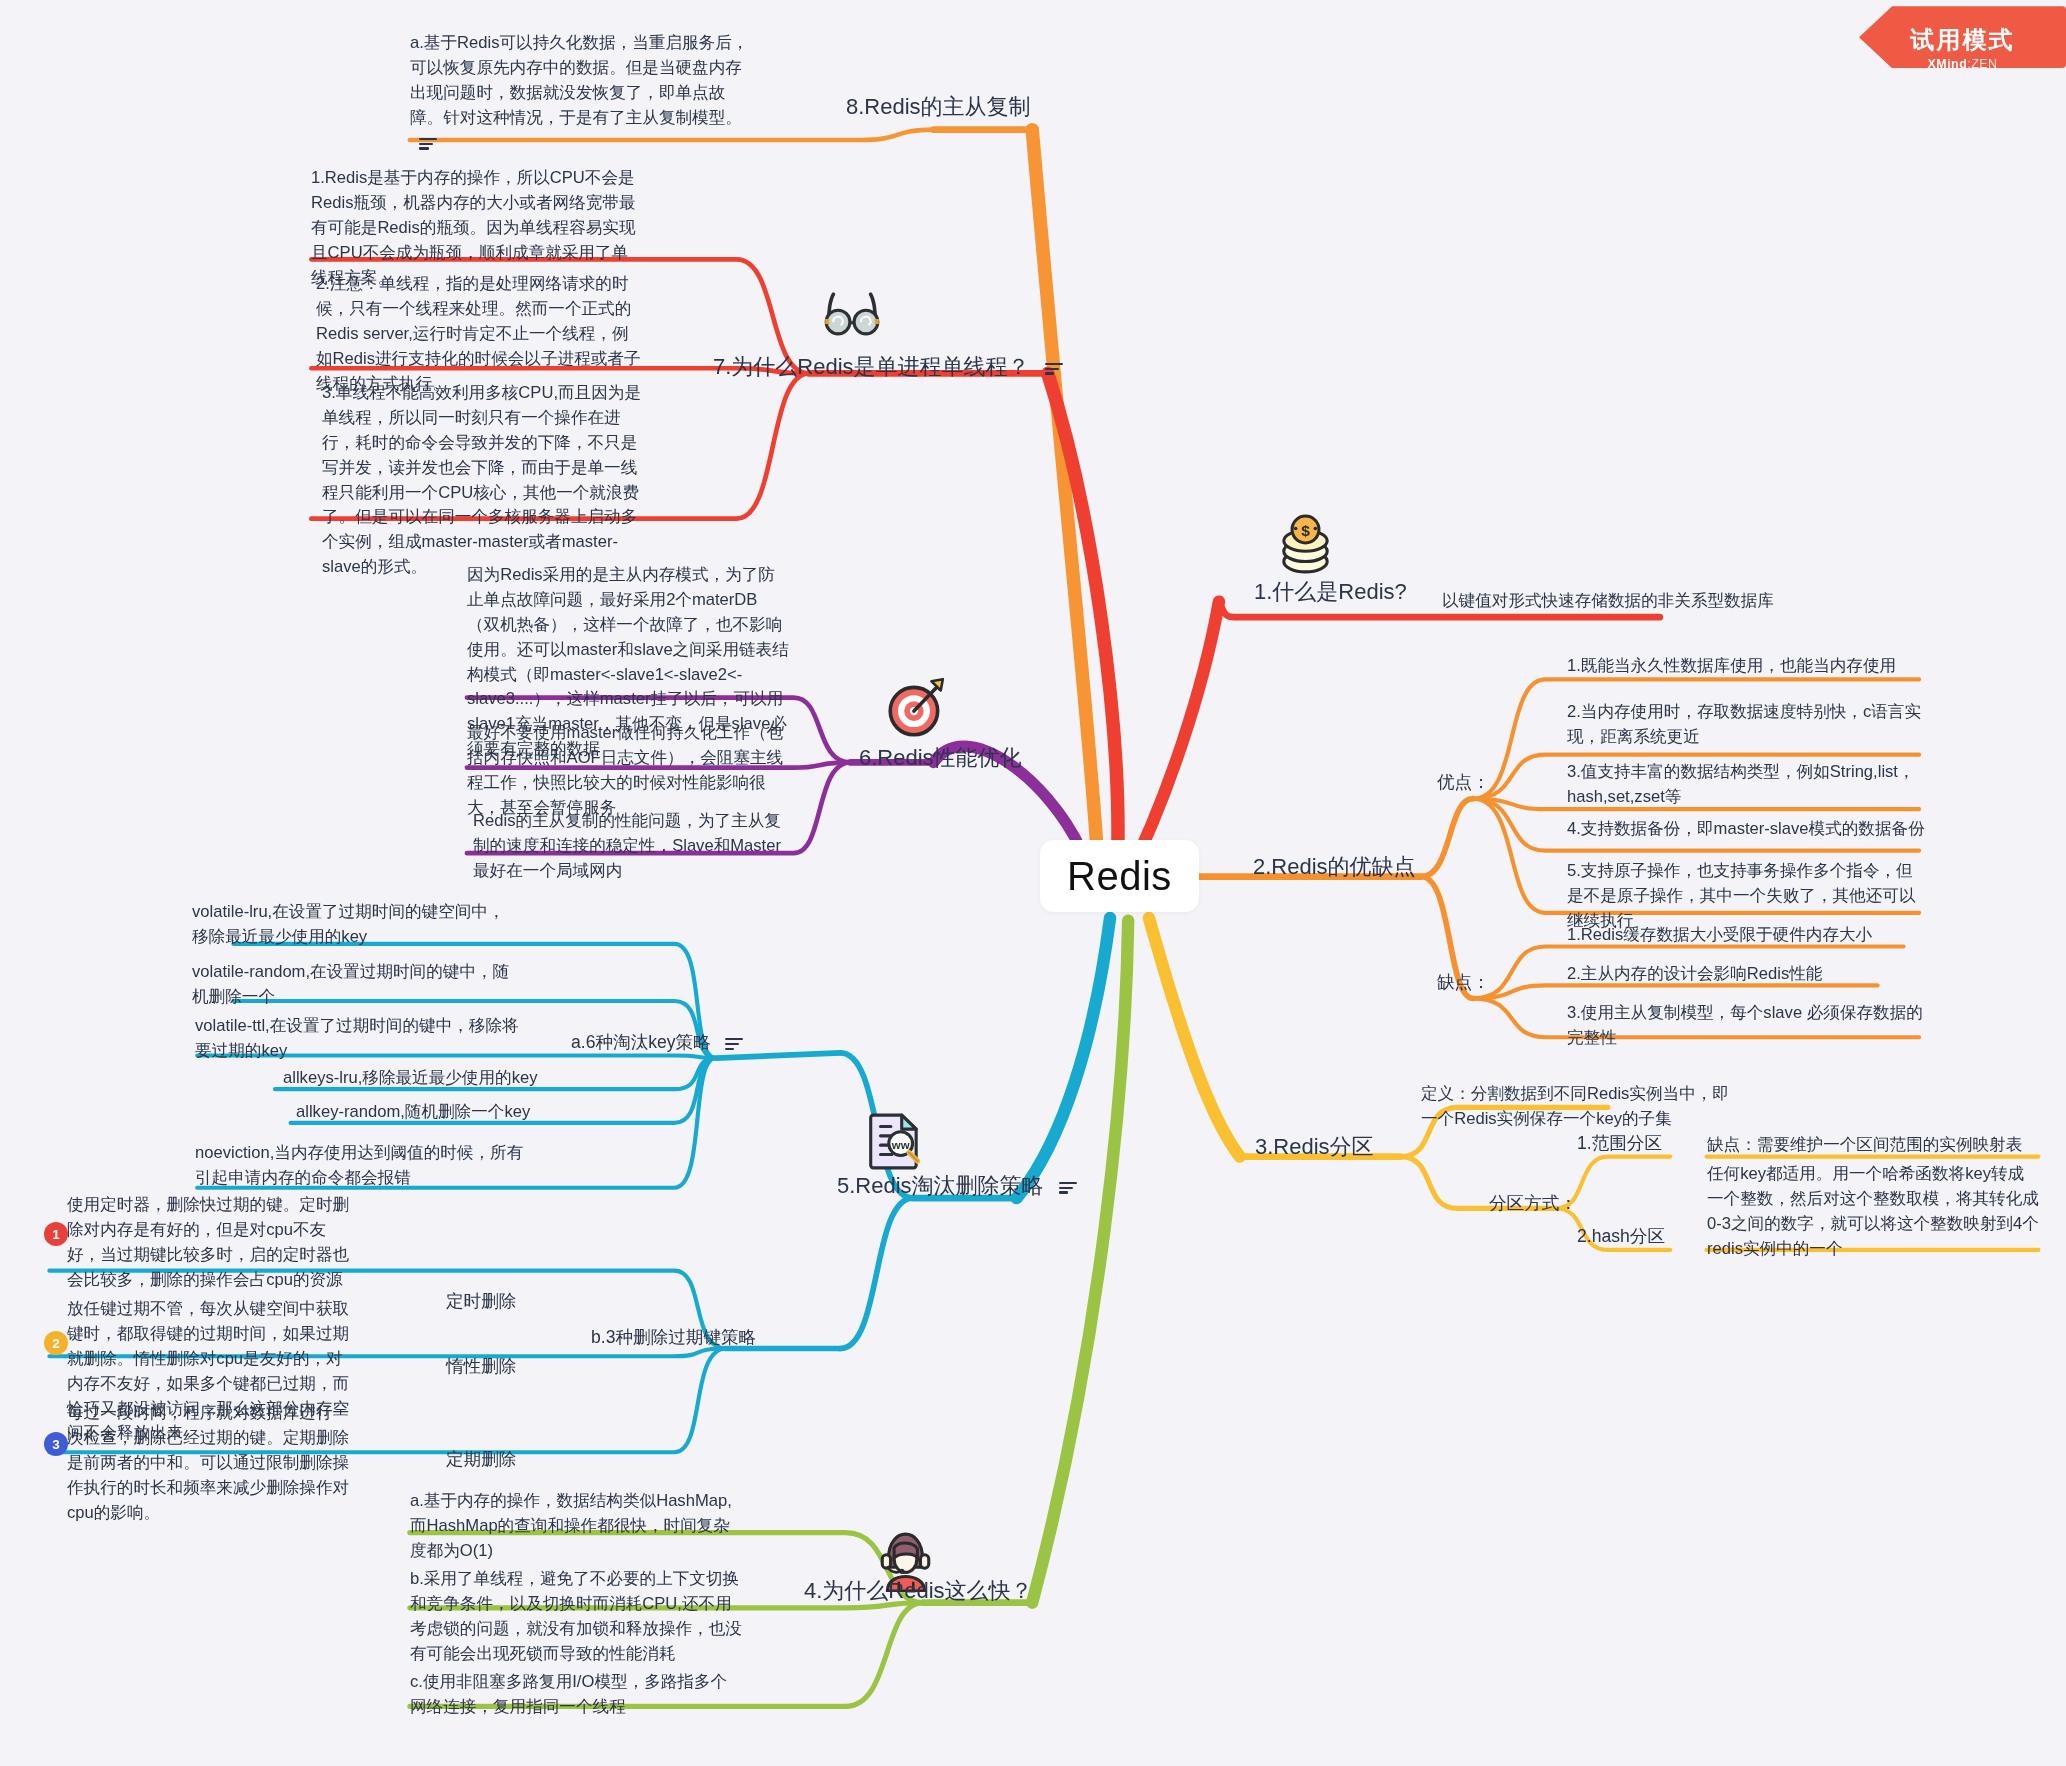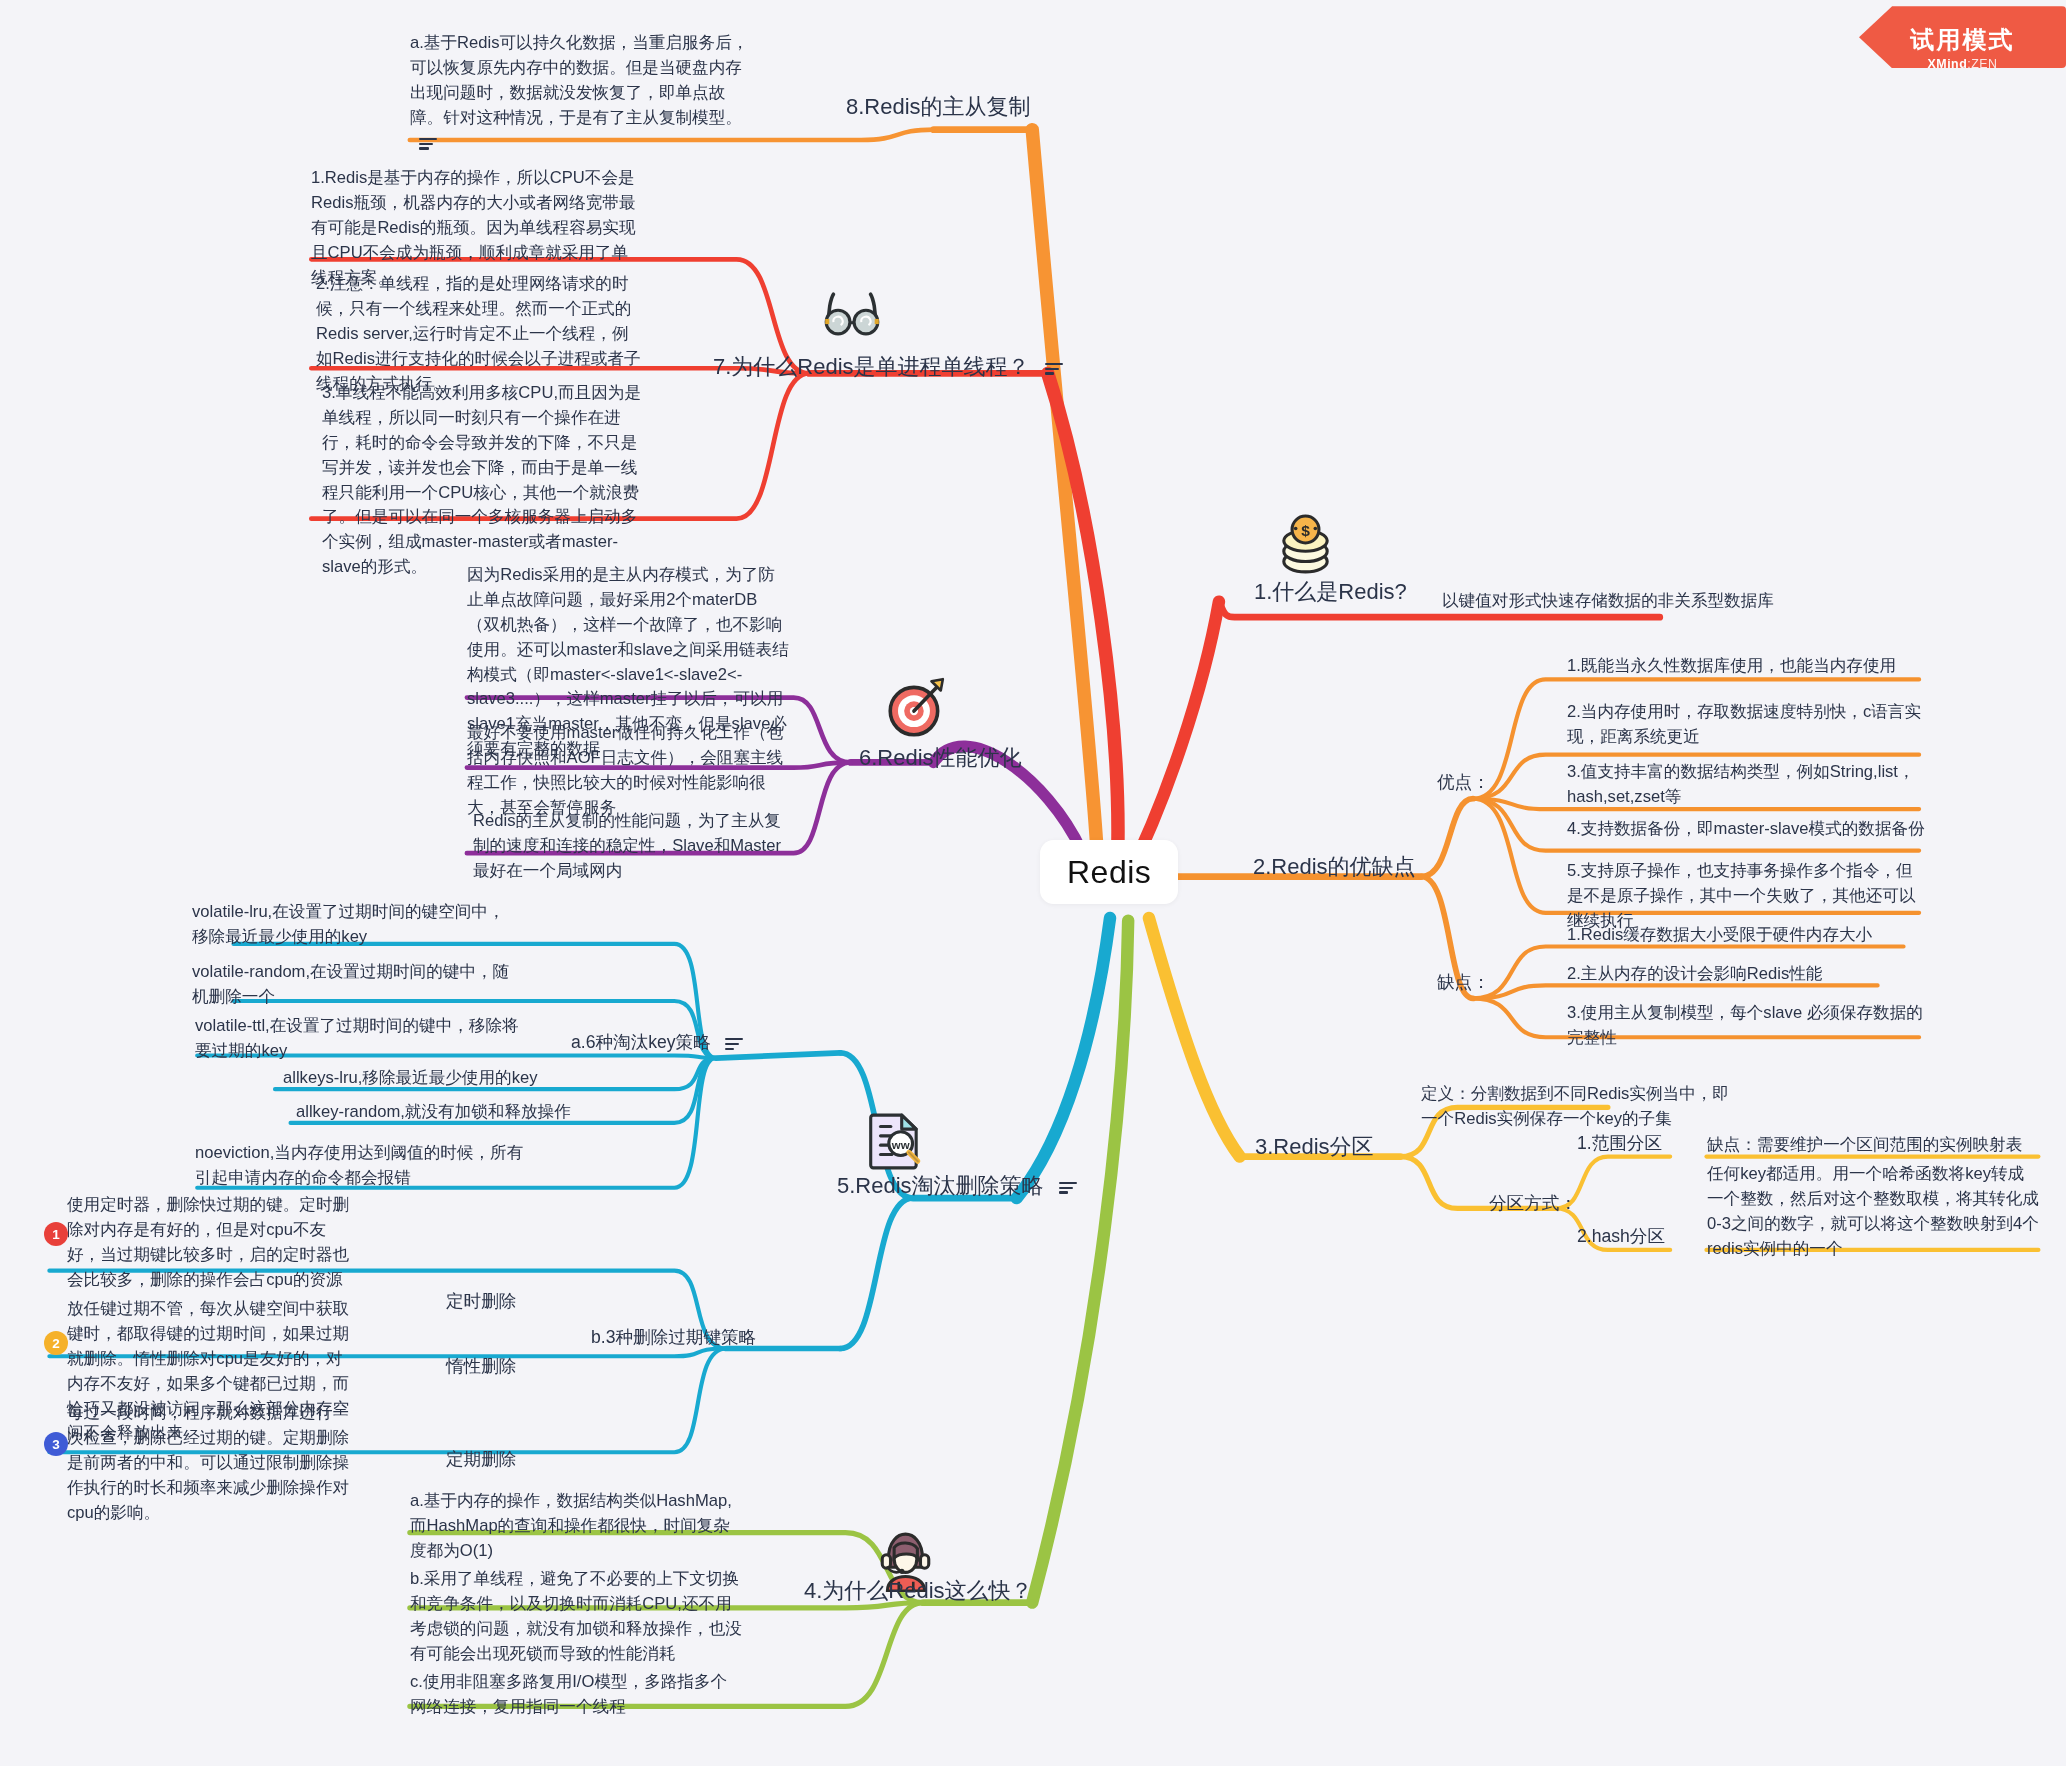--- a/index.html
+++ b/index.html
@@ -13,21 +13,21 @@
   }
   #canvas{position:absolute;inset:0;}
   svg.wires{position:absolute;left:0;top:0;width:2066px;height:1766px;pointer-events:none;}
 
   .node{position:absolute;box-sizing:border-box;}
 
   
   .root{
     background:#fff;border-radius:13.5px;
     padding:13.5px 27px;
-    font-size:32px;letter-spacing:0.5px;color:#111;
+    font-size:40px;letter-spacing:0.5px;color:#111;
     box-shadow:0 1px 5.2px rgba(0,0,0,.05);
     white-space:nowrap;
   }
 
   
   .main-label{
     font-size:22px;color:#2b3449;white-space:nowrap;
     line-height:1.25;
   }
   
@@ -227,21 +227,21 @@
 
   <div class="node leaf" style="left:467px;top:563px;width:322px;">因为Redis采用的是主从内存模式，为了防止单点故障问题，最好采用2个materDB（双机热备），这样一个故障了，也不影响使用。还可以master和slave之间采用链表结构模式（即master&lt;-slave1&lt;-slave2&lt;-slave3....），这样master挂了以后，可以用slave1充当master，其他不变，但是slave必须要有完整的数据</div>
   <div class="node leaf" style="left:467px;top:721px;width:322px;">最好不要使用master做任何持久化工作（包括内存快照和AOF日志文件），会阻塞主线程工作，快照比较大的时候对性能影响很大，甚至会暂停服务</div>
   <div class="node leaf" style="left:473px;top:809px;width:311px;">Redis的主从复制的性能问题，为了主从复制的速度和连接的稳定性，Slave和Master最好在一个局域网内</div>
   <div class="node main-label" style="left:859px;top:744px;">6.Redis性能优化</div>
 
   <div class="node leaf" style="left:192px;top:900px;width:322px;">volatile-lru,在设置了过期时间的键空间中，移除最近最少使用的key</div>
   <div class="node leaf" style="left:192px;top:960px;width:327px;">volatile-random,在设置过期时间的键中，随机删除一个</div>
   <div class="node leaf" style="left:195px;top:1014px;width:327px;">volatile-ttl,在设置了过期时间的键中，移除将要过期的key</div>
   <div class="node leaf" style="left:283px;top:1066px;width:332px;">allkeys-lru,移除最近最少使用的key</div>
-  <div class="node leaf" style="left:296px;top:1100px;width:332px;">allkey-random,就没有加锁和释放操作</div>
+  <div class="node leaf" style="left:296px;top:1100px;width:332px;">allkey-random,随机删除一个key</div>
   <div class="node leaf" style="left:195px;top:1141px;width:332px;">noeviction,当内存使用达到阈值的时候，所有引起申请内存的命令都会报错</div>
   <div class="node sub-label" style="left:571px;top:1030px;">
     <span>a.6种淘汰key策略</span>
     <span class="note-icon"><i></i><i></i><i></i></span>
   </div>
 
   <div class="node leaf" style="left:67px;top:1193px;width:290px;">使用定时器，删除快过期的键。定时删除对内存是有好的，但是对cpu不友好，当过期键比较多时，启的定时器也会比较多，删除的操作会占cpu的资源</div>
   <div class="marker" style="left:44px;top:1222px;background:#e8403a;">1</div>
   <div class="node sub-label" style="left:446px;top:1248px;margin-top:41px;">定时删除</div>
 

